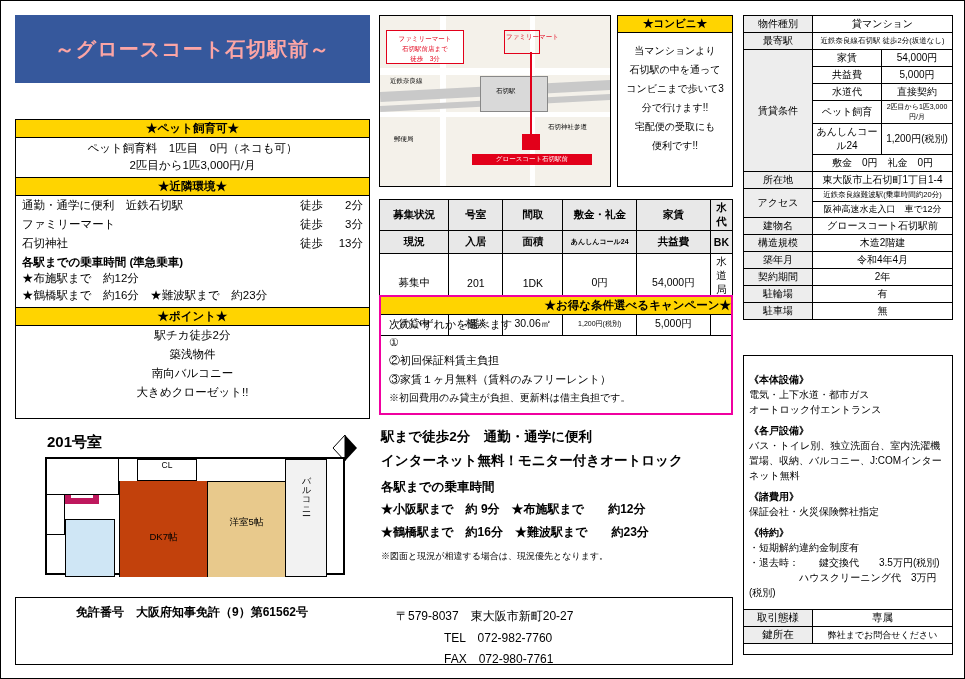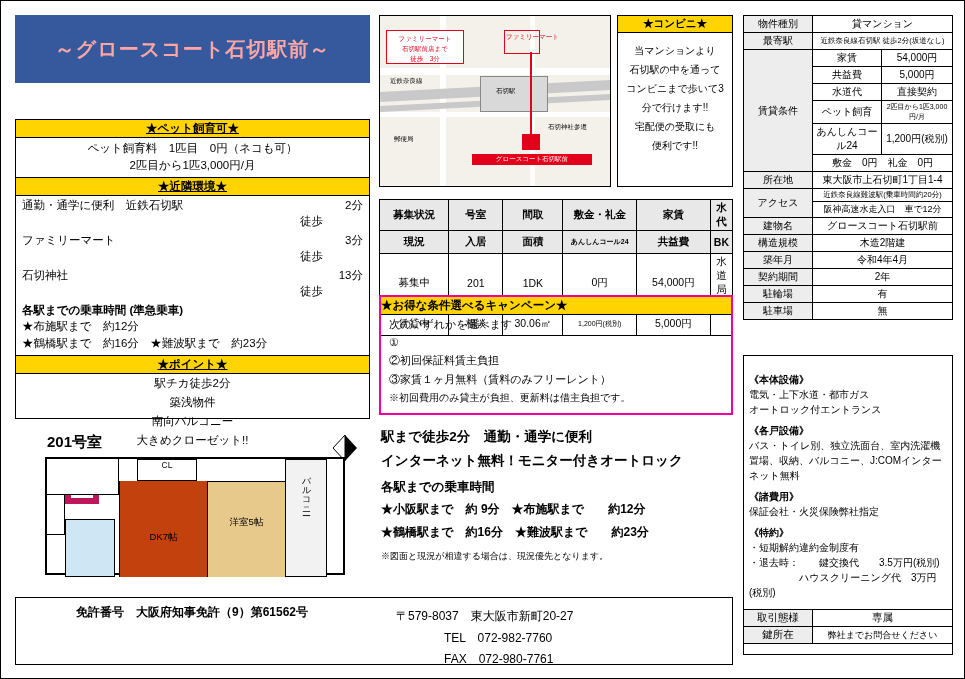--- a/index.html
+++ b/index.html
@@ -21,26 +21,26 @@
   
   #title-banner{
     left:14px;top:14px;width:355px;height:68px;
     background:#36589c;color:#fca5a5;
     display:flex;align-items:center;justify-content:center;
     font-size:20px;font-weight:bold;letter-spacing:1px;
   }
 
   
   #left-info{left:14px;top:118px;width:355px;height:300px;}
-  .sec-hdr{background:#ffd400;font-weight:bold;text-align:center;font-size:11.5px;border-top:1px solid #000;border-bottom:1px solid #000;padding:1px 9px;text-decoration:underline;}
+  .sec-hdr{background:#ffd400;font-weight:bold;text-align:center;font-size:11.5px;border-top:1px solid #000;border-bottom:1px solid #000;padding:1px 9px;}
   .pet-line{text-align:center;padding:3px 0 1px;font-size:11.5px;}
   .pet-line2{text-align:center;padding:1px 0 4px;font-size:11.5px;}
   .env-row{display:flex;padding:2px 6px;font-size:11.5px;}
   .env-row .n{flex:1;}
-  .env-row .w{width:46px;text-align:right;margin-top:16px;}
+  .env-row .w{width:46px;text-align:right;}
   .env-row .t{width:40px;text-align:right;}
   .sub-b{font-weight:bold;padding:2px 6px 0;font-size:11.5px;}
   .stat-row{padding:1px 6px;font-size:11.5px;}
   .point-line{text-align:center;font-size:11.5px;padding:2px 0;}
 
   
   #map-box{left:378px;top:14px;width:232px;height:172px;background:#f4f1ea;overflow:hidden;}
   #map-box .road{position:absolute;background:#fff;}
   #map-box .rail{position:absolute;background:#c9c9c9;}
   .mlabel{position:absolute;font-size:6.5px;line-height:1.05;}
@@ -54,21 +54,21 @@
 
   
   #status-tbl{left:378px;top:198px;width:354px;}
   #status-tbl table{width:100%;}
   #status-tbl td{text-align:center;height:20px;}
   #status-tbl .hdr{background:#e8e8e8;font-weight:bold;}
   .tiny{font-size:7px;}
 
   
   #campaign{left:378px;top:294px;width:354px;height:120px;border:2px solid #f000a0;}
-  #campaign .hdr{background:#ffd400;font-weight:bold;text-align:left;font-size:11.5px;border-bottom:1px solid #000;padding:1px 0;}
+  #campaign .hdr{background:#ffd400;font-weight:bold;text-align:right;font-size:11.5px;border-bottom:1px solid #000;padding:1px 0;}
   #campaign .line{padding:2px 8px;font-size:11px;}
 
   
   #spec{left:742px;top:14px;width:210px;}
   #spec table{width:100%;}
   #spec td{font-size:10px;}
   #spec .lbl{background:#ededed;text-align:center;width:62px;}
   #spec .val{text-align:center;}
 
   

